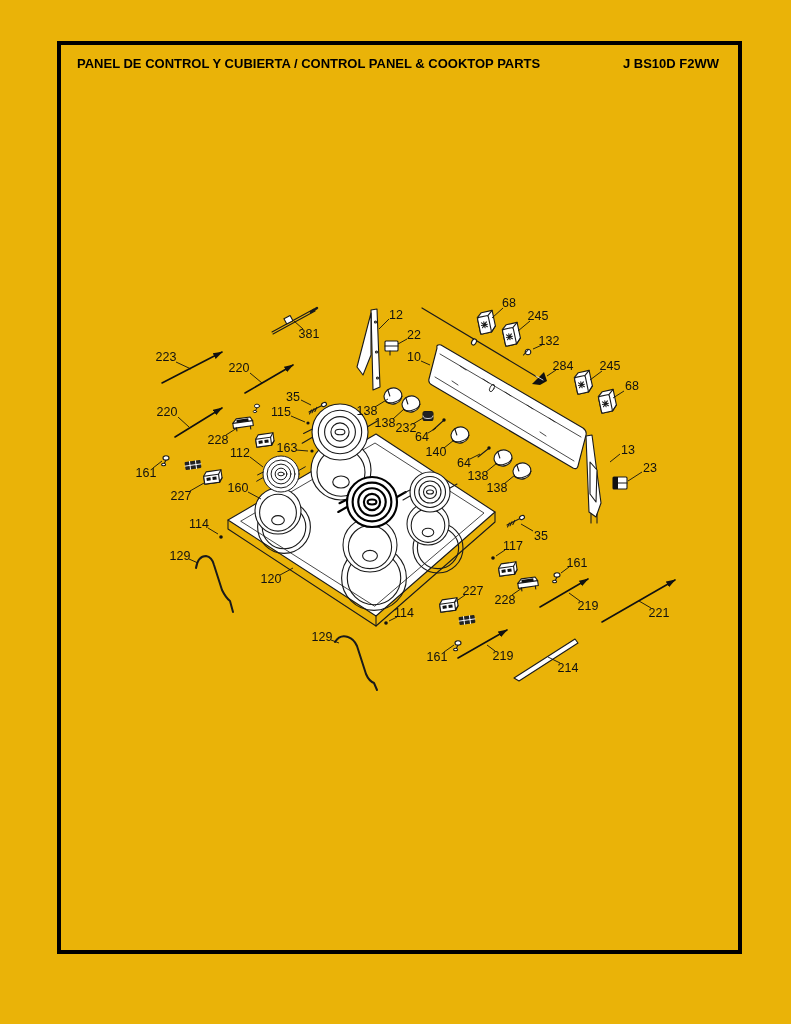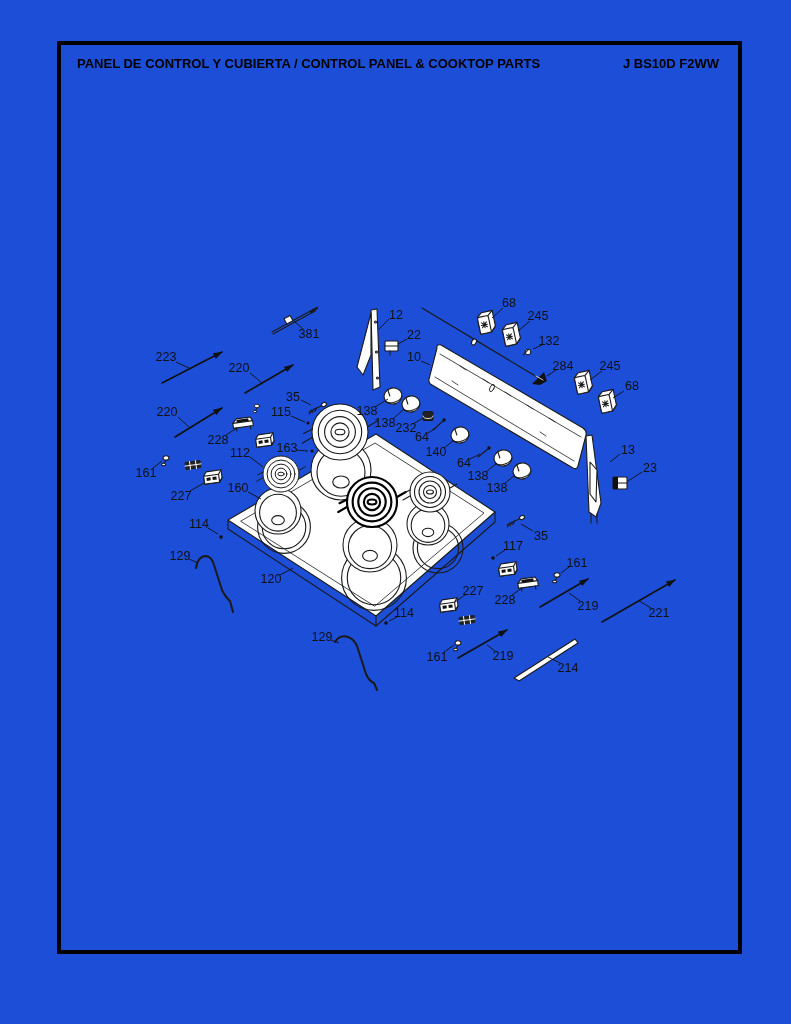--- a/index.html
+++ b/index.html
@@ -1,16 +1,16 @@
 <!DOCTYPE html>
 <html><head>
 <meta charset="utf-8">
 <style>
   html,body{margin:0;padding:0;background:#ffffff;}
-  .page{position:relative;width:791px;height:1024px;background:#1d4ed8;overflow:hidden;
+  .page{position:relative;width:791px;height:1024px;background:#eab308;overflow:hidden;
         font-family:"Liberation Sans",sans-serif;}
   svg{position:absolute;left:0;top:0;}
   .ln{stroke:#1a1a1a;stroke-width:1.1;fill:none;stroke-linecap:round;stroke-linejoin:round;}
   .fw{stroke:#1a1a1a;stroke-width:1.1;fill:#ffffff;stroke-linejoin:round;}
   .thin{stroke:#1a1a1a;stroke-width:0.8;fill:none;}
   .wire{stroke:#111;stroke-width:1.6;fill:none;marker-end:url(#dart);stroke-linecap:round;}
   .leader{stroke:#111;stroke-width:0.9;fill:none;}
   .callout{font:12.5px "Liberation Sans",sans-serif;fill:#111;text-anchor:middle;}
   .title-text{font:bold 13px "Liberation Sans",sans-serif;fill:#000;}
   .dk{fill:#111;stroke:none;}

